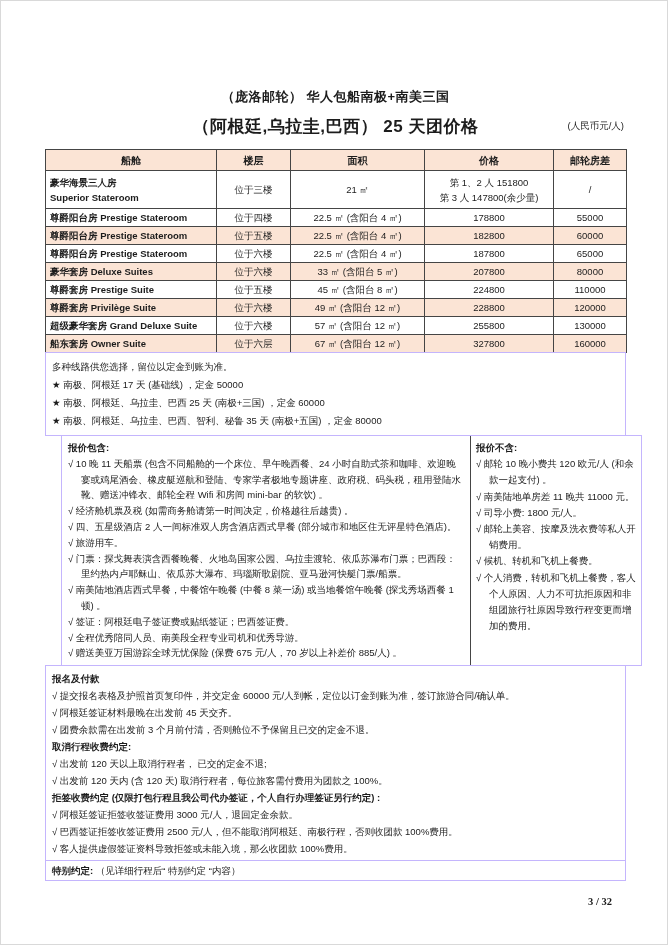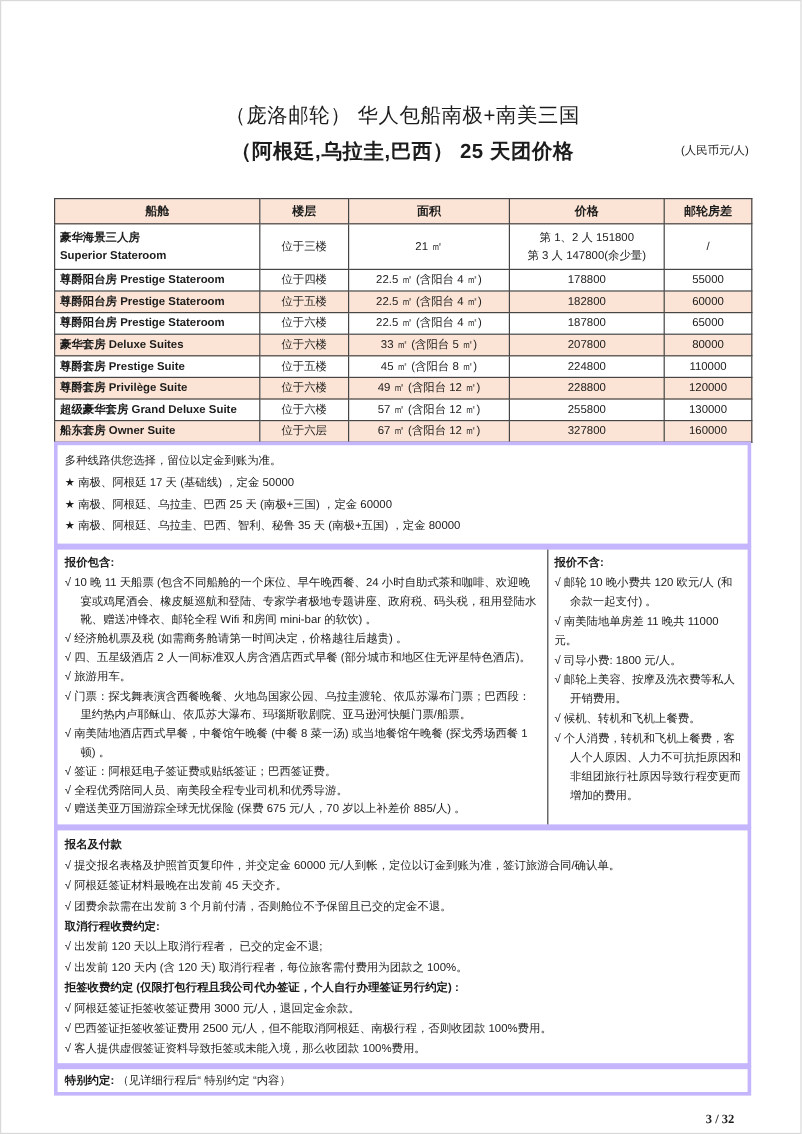--- a/index.html
+++ b/index.html
@@ -5,39 +5,39 @@
   * { box-sizing: border-box; margin: 0; padding: 0; }
   html, body { background: #fff; }
   body {
     width: 668px; height: 945px; position: relative;
     font-family: "Liberation Sans", "DejaVu Sans", sans-serif;
     color: #1c1c1c; overflow: hidden;
   }
   .page { position: absolute; inset: 0; border: 1px solid #d9d9d9; background: #fff; }
   .content { position: absolute; left: 44px; top: 0; width: 581px; }
 
-  .title-line1 { margin-top: 84px; text-align: center; font-weight: normal; font-size: 17px; line-height: 24px; letter-spacing: .5px; }
+  .title-line1 { margin-top: 84px; text-align: center; font-weight: bold; font-size: 13px; line-height: 24px; letter-spacing: .5px; }
   .title-line2 { position: relative; text-align: center; font-weight: bold; font-size: 17px; line-height: 24px; margin-top: 6px; letter-spacing: .5px; }
   .unit-note { position: absolute; right: 2px; bottom: 1px; font-size: 9.5px; font-weight: normal; letter-spacing: 0; margin-top: 36px; }
 
-  table.price { width: 581px; table-layout: fixed; border-collapse: collapse; margin-top: 26px; font-size: 9.5px; }
+  table.price { width: 581px; table-layout: fixed; border-collapse: collapse; margin-top: 10px; font-size: 9.5px; }
   table.price th, table.price td { border: 1px solid #454545; text-align: center; vertical-align: middle; padding: 1px 4px; line-height: 15px; }
   table.price th { background: #fbe4d5; font-weight: bold; font-size: 10px; height: 21px; }
   table.price td { height: 18px; }
   table.price tr.alt td { background: #fbe4d5; }
   table.price td.cabin { text-align: left; font-weight: bold; }
   table.price tr.dbl td { height: 38px; }
 
-  .box { width: 581px; border: 3px solid #c4b5fd; margin-top: -1px; font-size: 9.5px; padding: 4px 6px 3px 6px; line-height: 17.2px; }
+  .box { width: 581px; border: 1px solid #c4b5fd; margin-top: -1px; font-size: 9.5px; padding: 4px 6px 3px 6px; line-height: 17.2px; }
   .box .hang { padding-left: 13px; text-indent: -13px; }
   .box .sec-title { font-weight: bold; }
 
   .box-routes { line-height: 18px; padding-top: 5px; padding-bottom: 5px; }
 
-  .box-incl { display: flex; padding: 0; }
+  .box-incl { display: flex; padding: 0; margin-left: 16px; }
   .box-incl .col-left  { width: 409px; border-right: 1px solid #454545; padding: 4px 6px; line-height: 15.8px; }
   .box-incl .col-right { flex: 1; padding: 4px 5px; line-height: 16.2px; }
   .box-incl .no-hang { padding-left: 0; text-indent: 0; }
 
   .box-terms { line-height: 17px; }
   .box-special { padding-top: 2px; padding-bottom: 2px; line-height: 15px; }
   .box-special .inline-label { font-weight: bold; }
 
   .footer { width: 581px; text-align: right; margin-top: 15px; padding-right: 14px;
     font-family: "Liberation Serif", "DejaVu Serif", serif; font-weight: bold; font-size: 10.5px; }

